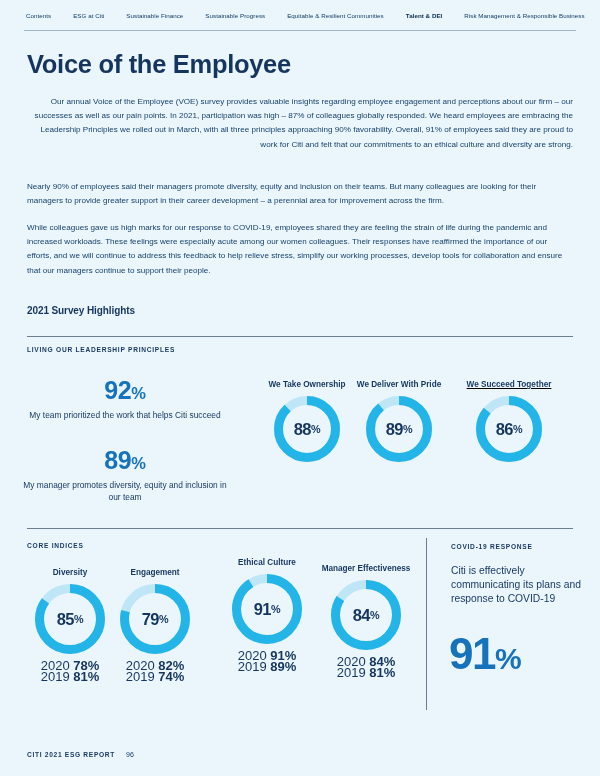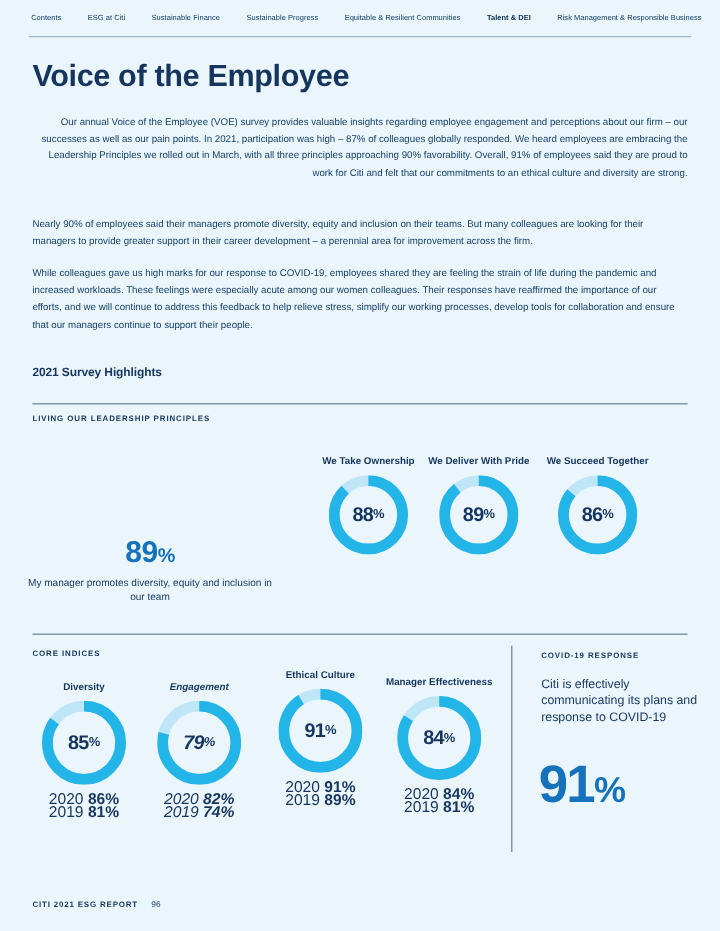--- a/index.html
+++ b/index.html
@@ -249,20 +249,24 @@
   <h1 class="title">Voice of the Employee</h1>
 
   <p class="body-copy p1">Our annual Voice of the Employee (VOE) survey provides valuable insights regarding employee engagement and perceptions about our firm – our successes as well as our pain points. In 2021, participation was high – 87% of colleagues globally responded. We heard employees are embracing the Leadership Principles we rolled out in March, with all three principles approaching 90% favorability. Overall, 91% of employees said they are proud to work for Citi and felt that our commitments to an ethical culture and diversity are strong.</p>
   <p class="body-copy p2">Nearly 90% of employees said their managers promote diversity, equity and inclusion on their teams. But many colleagues are looking for their managers to provide greater support in their career development – a perennial area for improvement across the firm.</p>
   <p class="body-copy p3">While colleagues gave us high marks for our response to COVID-19, employees shared they are feeling the strain of life during the pandemic and increased workloads. These feelings were especially acute among our women colleagues. Their responses have reaffirmed the importance of our efforts, and we will continue to address this feedback to help relieve stress, simplify our working processes, develop tools for collaboration and ensure that our managers continue to support their people.</p>
 
   <h2 class="sec-title">2021 Survey Highlights</h2>
   <div class="hr a"></div>
   <div class="kicker k1">LIVING OUR LEADERSHIP PRINCIPLES</div>
 
+  <div class="statblock s1">
+    <div class="stat-num"><span>92</span><span class="pct">%</span></div>
+    <div class="stat-desc">My team prioritized the work that helps Citi succeed</div>
+  </div>
   <div class="statblock s2">
     <div class="stat-num"><span>89</span><span class="pct">%</span></div>
     <div class="stat-desc">My manager promotes diversity, equity and inclusion in our team</div>
   </div>
 
   <div id="principle-donuts">
       <div class="donut-group pg" style="left: 262px; top: 380px; width: 90px;">
         <div class="donut-label">We Take Ownership</div>
         <div class="donut" style="width: 66px; height: 66px;">
           <svg width="66" height="66" viewBox="0 0 66 66">
@@ -281,21 +285,21 @@
           <svg width="66" height="66" viewBox="0 0 66 66">
             <circle cx="33" cy="33" r="28.5" fill="none" stroke="#bfe6f7" stroke-width="9"></circle>
             <circle cx="33" cy="33" r="28.5" fill="none" stroke="#23b4e8" stroke-width="9" stroke-dasharray="159.3729953166102 19.697785938007996" stroke-dashoffset="0" transform="rotate(-90 33 33)"></circle>
           </svg>
           <div class="donut-value">
             <span>89</span>
             <span class="pct">%</span>
           </div>
         </div>
       </div>
-      <div class="donut-group pg" style="left: 453px; top: 380px; width: 90px;">
+      <div class="donut-group pg" style="left: 464px; top: 380px; width: 90px; text-decoration: underline;">
         <div class="donut-label">We Succeed Together</div>
         <div class="donut" style="width: 66px; height: 66px;">
           <svg width="66" height="66" viewBox="0 0 66 66">
             <circle cx="33" cy="33" r="28.5" fill="none" stroke="#bfe6f7" stroke-width="9"></circle>
             <circle cx="33" cy="33" r="28.5" fill="none" stroke="#23b4e8" stroke-width="9" stroke-dasharray="154.00087187897165 25.069909375646546" stroke-dashoffset="0" transform="rotate(-90 33 33)"></circle>
           </svg>
           <div class="donut-value">
             <span>86</span>
             <span class="pct">%</span>
           </div>
@@ -312,25 +316,25 @@
           <svg width="70" height="70" viewBox="0 0 70 70">
             <circle cx="35" cy="35" r="30.5" fill="none" stroke="#bfe6f7" stroke-width="9"></circle>
             <circle cx="35" cy="35" r="30.5" fill="none" stroke="#23b4e8" stroke-width="9" stroke-dasharray="162.89157908863078 28.745572780346606" stroke-dashoffset="0" transform="rotate(-90 35 35)"></circle>
           </svg>
           <div class="donut-value">
             <span>85</span>
             <span class="pct">%</span>
           </div>
         </div>
         <div class="hist">
-          <div>2020 <b>86%</b></div>
+          <div>2020 <b>78%</b></div>
           <div>2019 <b>81%</b></div>
         </div>
       </div>
-      <div class="donut-group cg" style="left: 121px; top: 568px; width: 90px; font-style: italic;">
+      <div class="donut-group cg" style="left: 110px; top: 568px; width: 90px;">
         <div class="donut-label">Engagement</div>
         <div class="donut" style="width: 70px; height: 70px;">
           <svg width="70" height="70" viewBox="0 0 70 70">
             <circle cx="35" cy="35" r="30.5" fill="none" stroke="#bfe6f7" stroke-width="9"></circle>
             <circle cx="35" cy="35" r="30.5" fill="none" stroke="#23b4e8" stroke-width="9" stroke-dasharray="151.39334997649215 40.24380189248524" stroke-dashoffset="0" transform="rotate(-90 35 35)"></circle>
           </svg>
           <div class="donut-value">
             <span>79</span>
             <span class="pct">%</span>
           </div>

